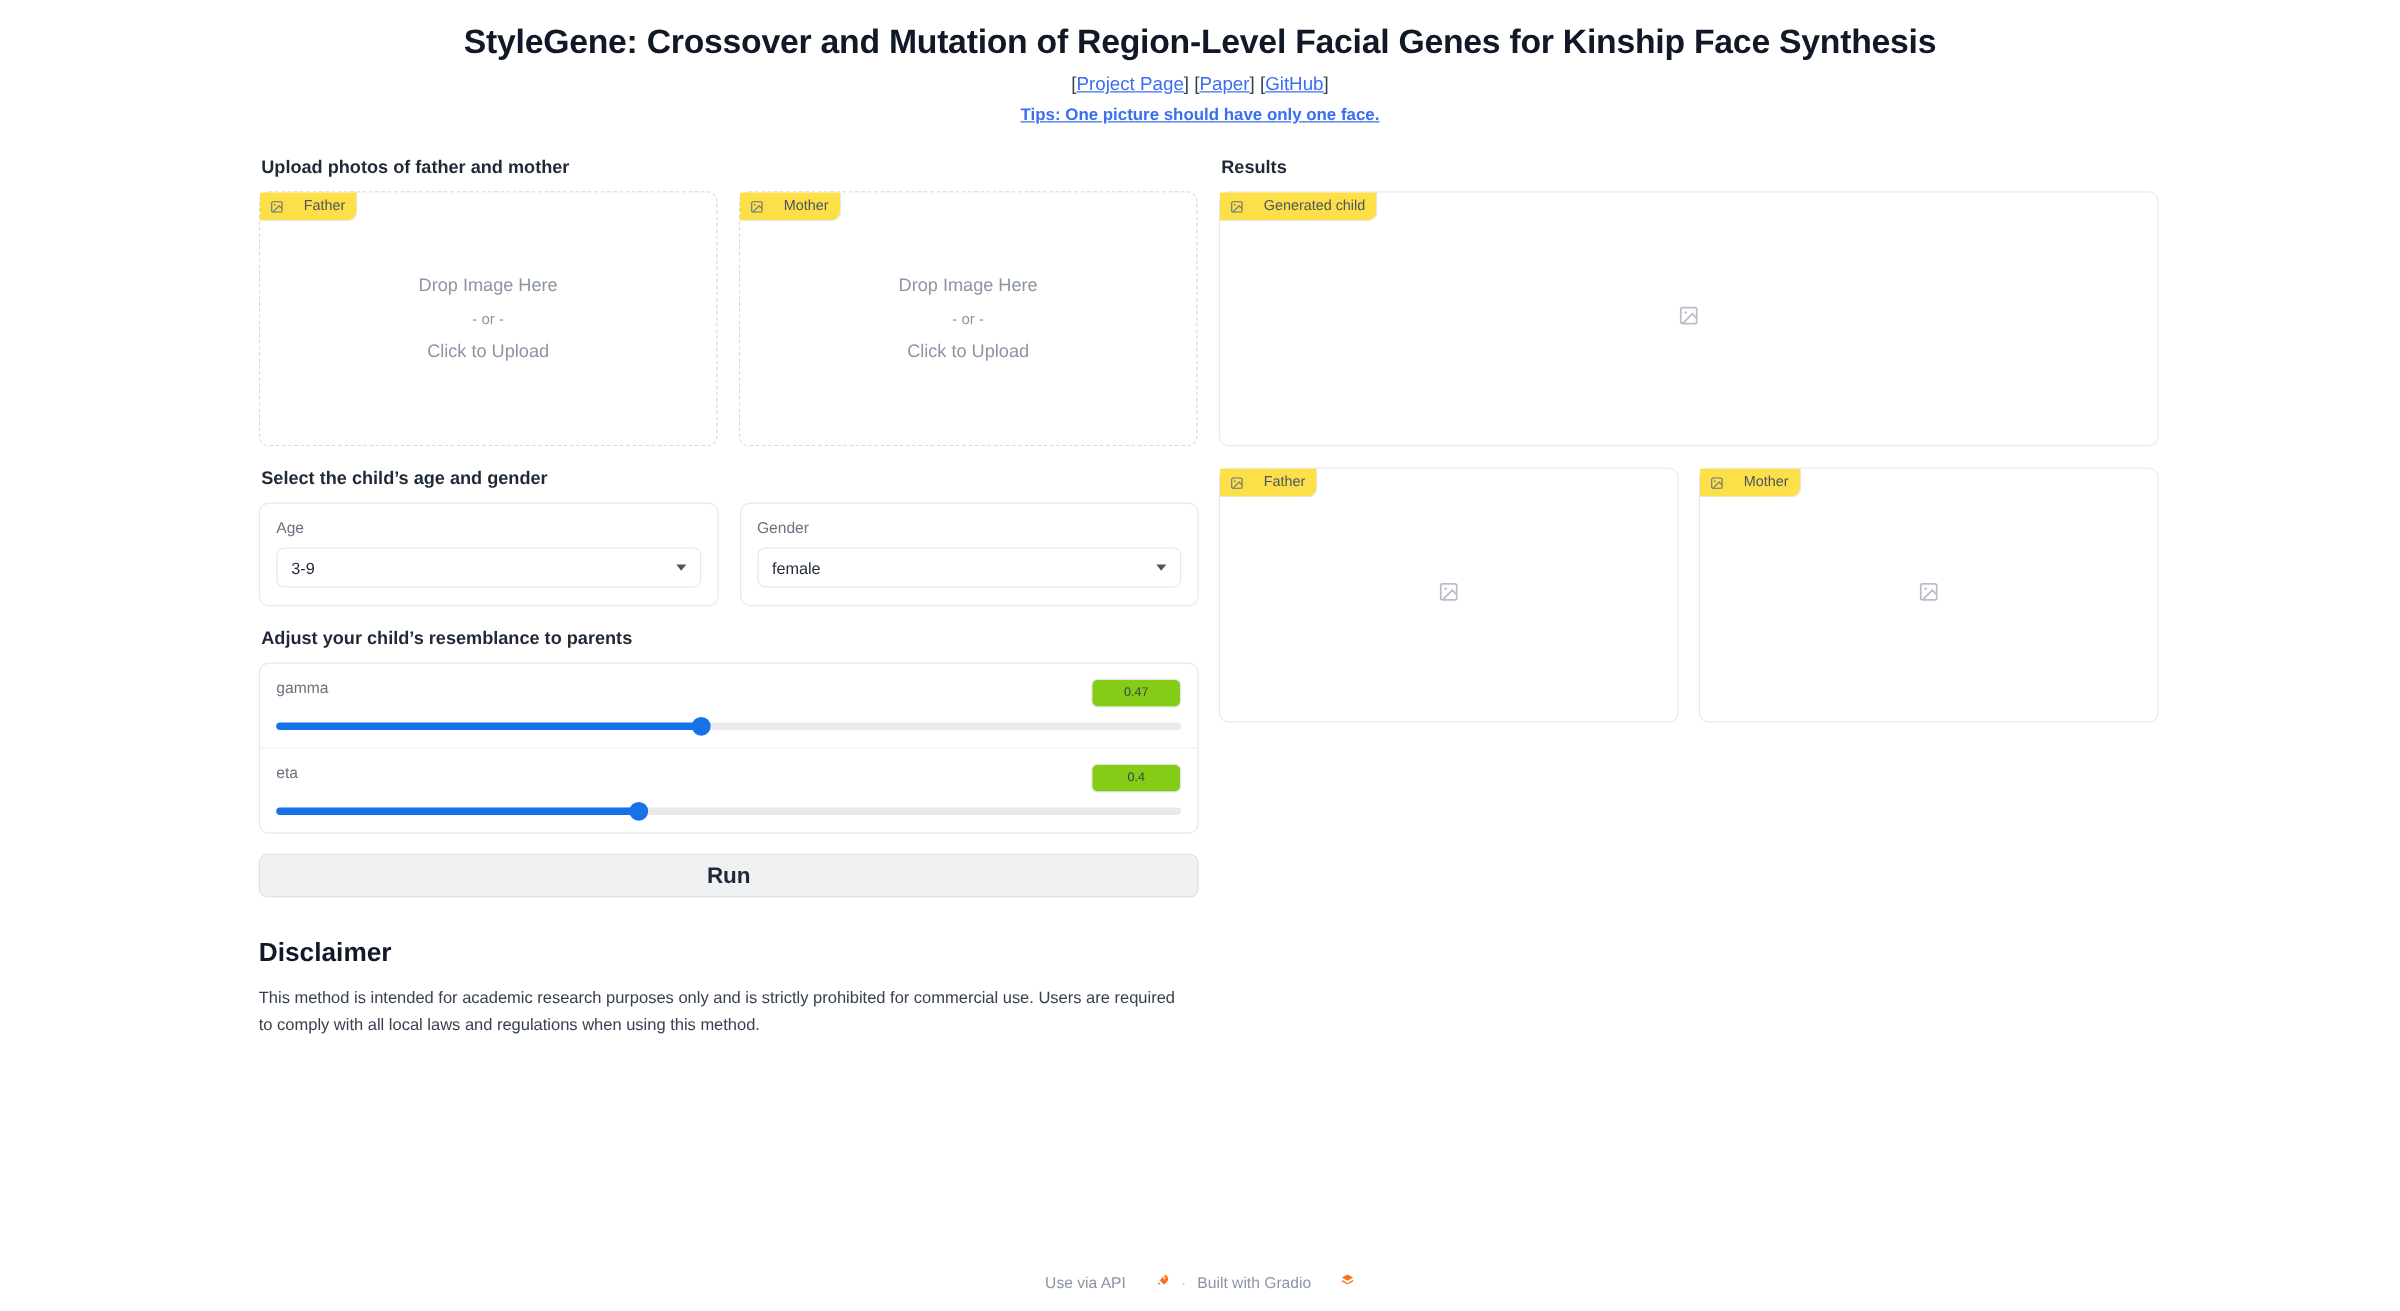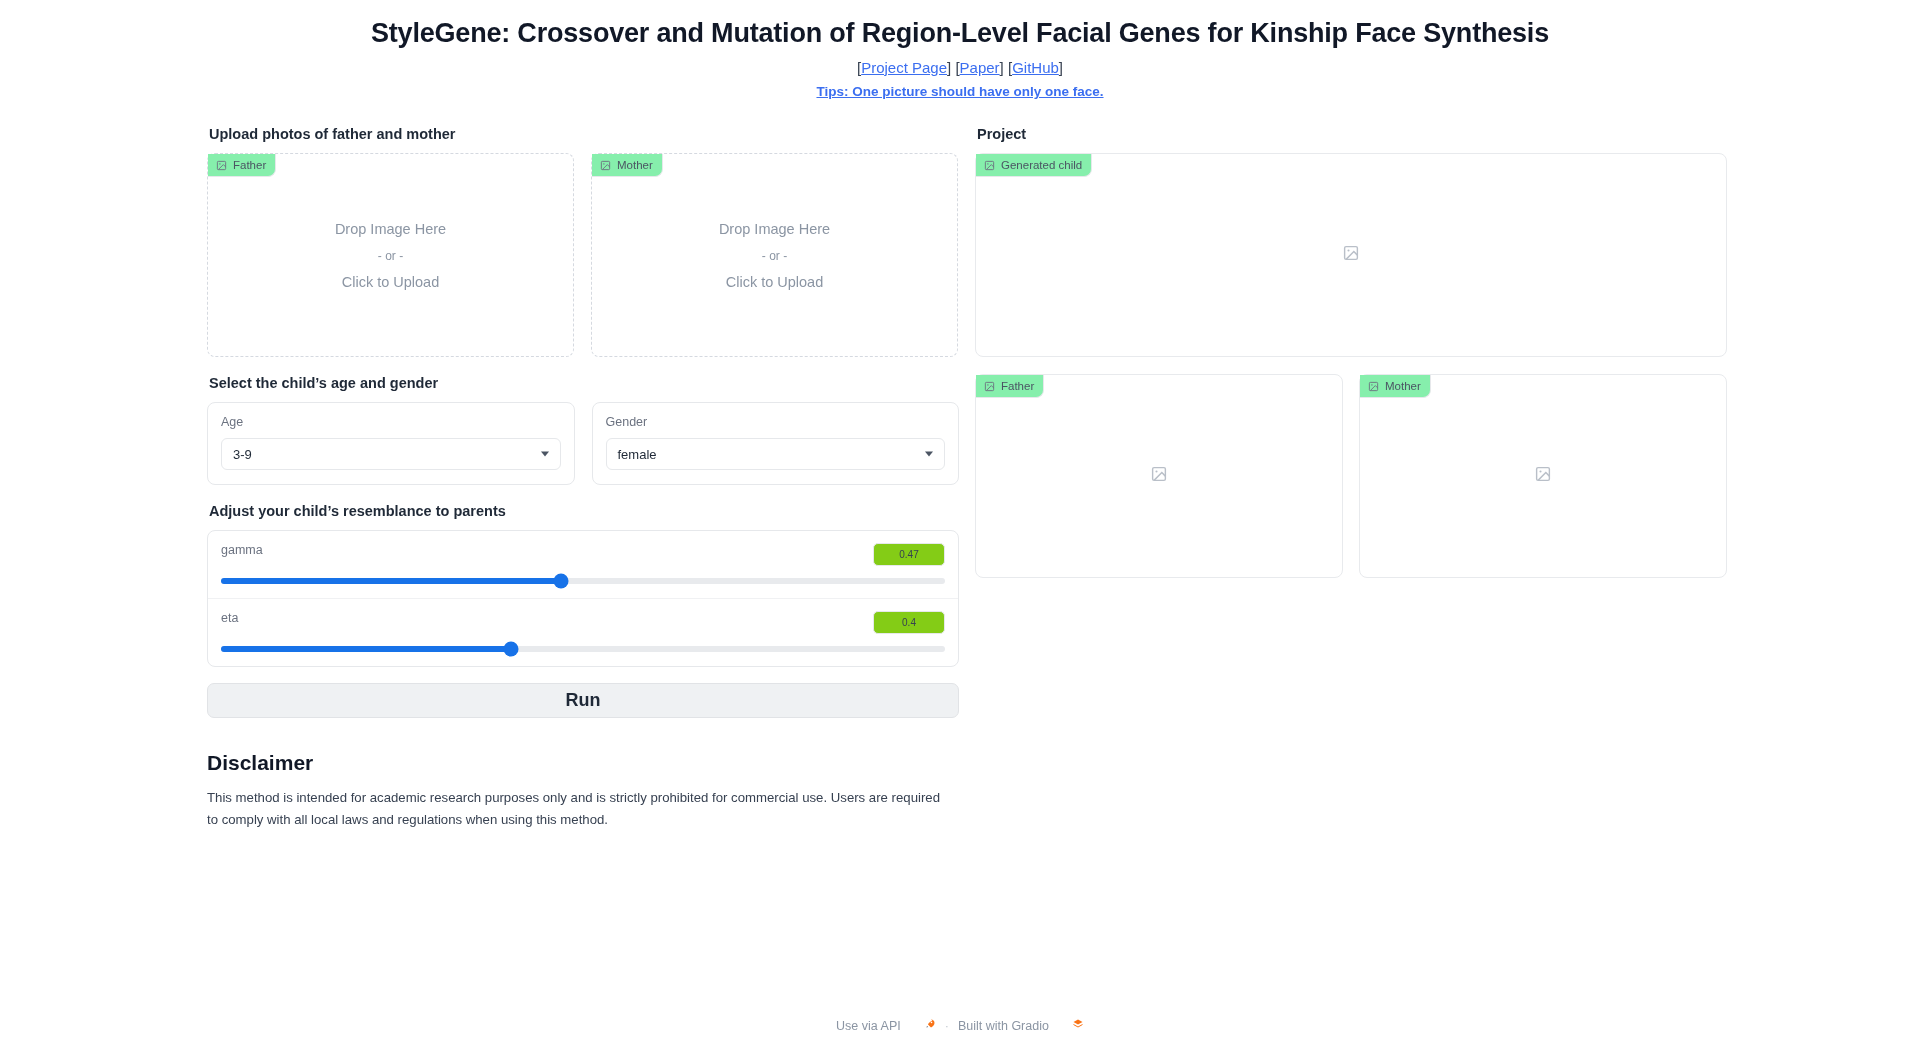--- a/index.html
+++ b/index.html
@@ -47,22 +47,22 @@
   .upload-row { display: flex; gap: 17px; }
   .upload-box {
     position: relative;
     width: 367px; height: 204px;
     border: 1px dashed #d5d9e0;
     border-radius: 8px;
     background: #ffffff;
   }
   .box-tab {
     position: absolute; top: 0; left: 0;
-    display: flex; align-items: center; gap: 6px;
-    background: #86efac;
+    display: flex; align-items: center; gap: 16px;
+    background: #fde047;
     border: 1px solid #e6e8eb; border-top: none; border-left: none;
     border-radius: 0 0 8px 0;
     padding: 5px 9px 5px 8px;
     font-size: 11.5px; color: #4b5563;
   }
   .box-tab svg { display: block; }
   .drop-text {
     position: absolute; left: 0; right: 0; top: 50%;
     transform: translateY(-50%);
     text-align: center; color: #8b95a3;
@@ -292,21 +292,21 @@
 
       <div class="run-btn">Run</div>
 
       <div class="disclaimer-title">Disclaimer</div>
       <div class="disclaimer-body">This method is intended for academic research purposes only and is strictly prohibited for commercial use. Users are required to comply with all local laws and regulations when using this method.</div>
 
     </div>
 
     <div class="col-right">
 
-      <div class="section-label">Project</div>
+      <div class="section-label">Results</div>
 
       <div class="result-big">
         <div class="box-tab">
           <span>
             <svg width="11" height="11" viewBox="0 0 24 24" fill="none" stroke="#6b7280" stroke-width="2">
               <rect x="3" y="3" width="18" height="18" rx="2"></rect>
               <circle cx="8.5" cy="8.5" r="1.5" fill="#6b7280" stroke="none"></circle>
               <path d="M21 15l-5-5L5 21"></path>
             </svg>
           </span>

